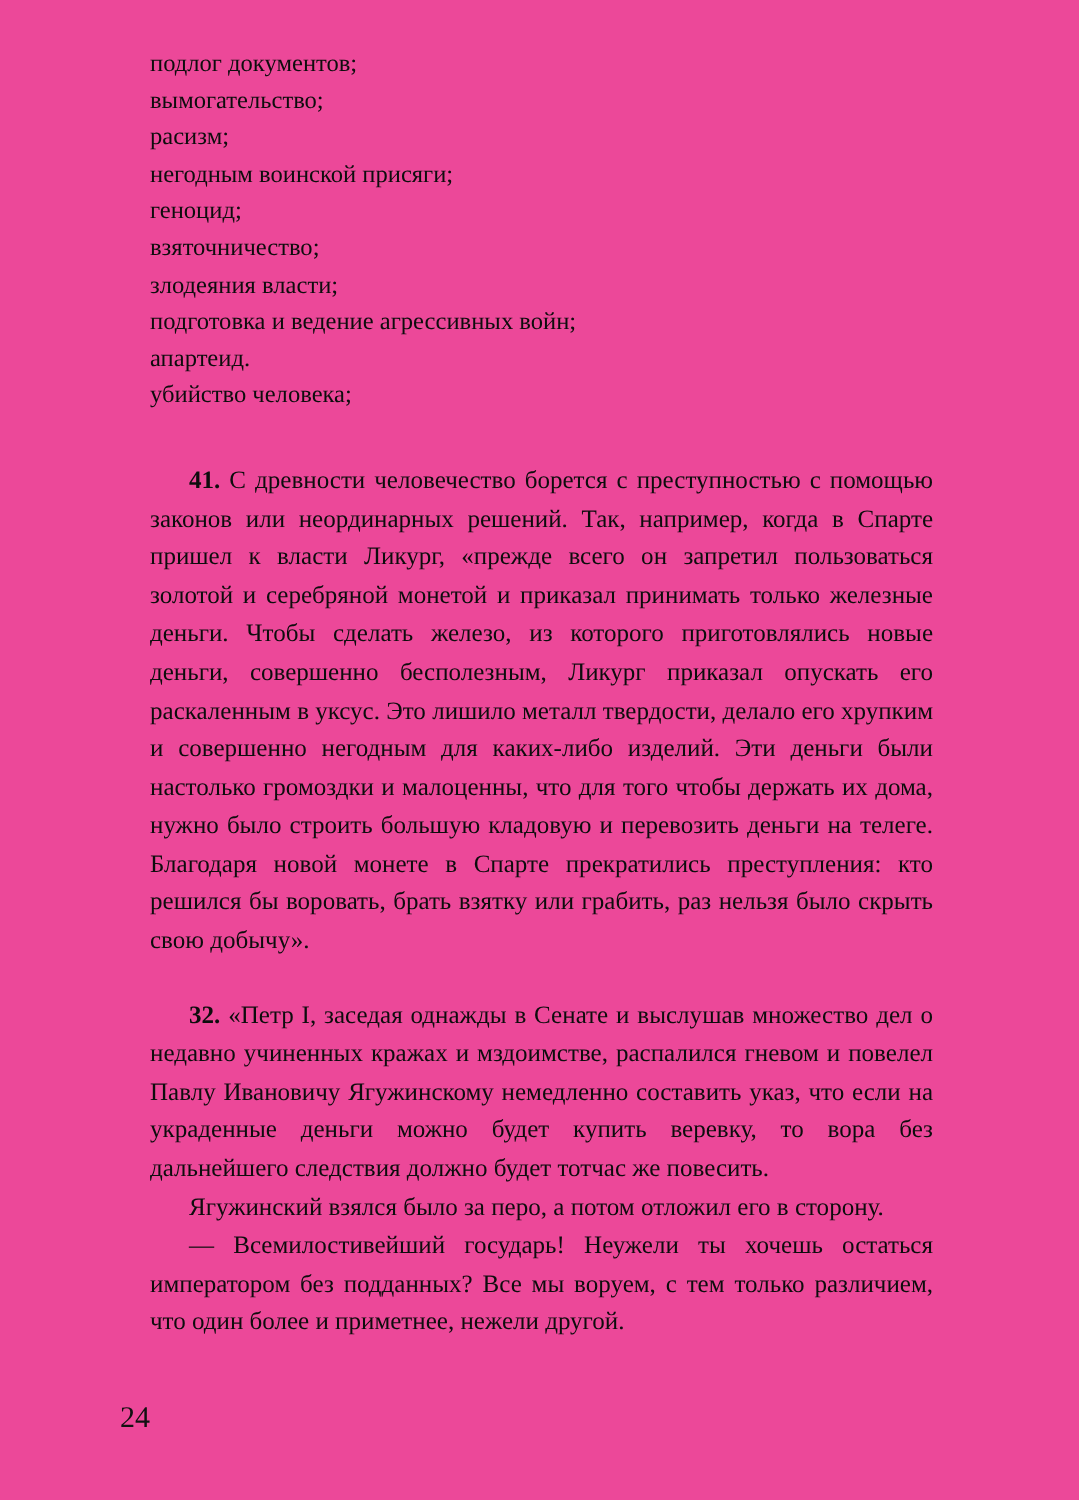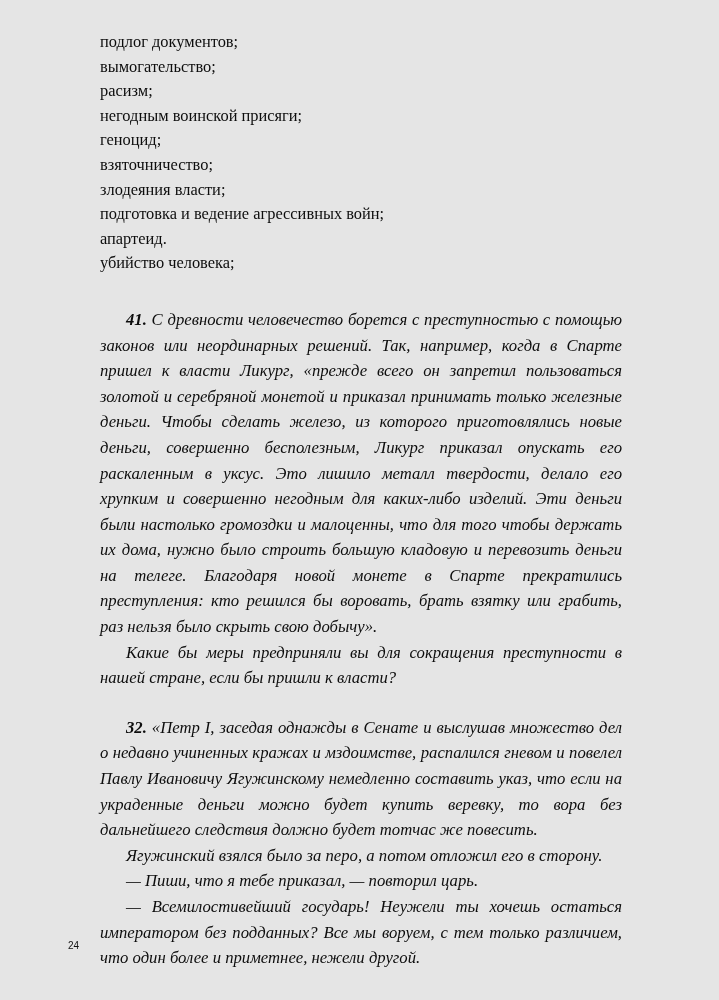--- a/index.html
+++ b/index.html
@@ -15,21 +15,21 @@
     font-family: "Liberation Serif", "DejaVu Serif", serif;
     color: #0d0d0d;
   }
 
   .page {
     position: absolute;
     left: 0;
     top: 0;
     width: 719px;
     height: 1000px;
-    background: #e5e5e5;
+    background: #ec4899;
   }
 
   .content {
     position: absolute;
     left: 100px;
     top: 30px;
     width: 522px;
   }
 
   
@@ -50,37 +50,36 @@
   .para {
     font-size: 16.7px;
     line-height: 25.6px;
     text-align: justify;
     text-justify: inter-word;
     margin: 0;
     hyphens: manual;
   }
   .para.indent {
     text-indent: 26px;
-    font-style: italic;
   }
   .num {
     font-weight: bold;
   }
 
   .block-gap-lg { height: 31px; }
   .block-gap-md { height: 24px; }
 
   
   .folio {
     position: absolute;
-    left: 68px;
+    left: 80px;
     top: 936px;
-    font-size: 10px;
+    font-size: 20px;
     line-height: 19px;
-    font-family: Liberation Sans, sans-serif;
+    font-family: Liberation Serif, serif;
     color: #111111;
   }
 </style>
 </head>
 <body>
 
 <div class="page">
 
   <div class="content">
 
@@ -94,27 +93,25 @@
       <li>злодеяния власти;</li>
       <li>подготовка и ведение агрессивных войн;</li>
       <li>апартеид.</li>
       <li>убийство человека;</li>
     </ul>
 
     <div class="block-gap-lg"></div>
 
     <p class="para indent"><span class="num">41.</span>&nbsp;<span>С древности человечество борется с преступностью с помощью законов или неординарных решений. Так, например, когда в Спарте пришел к власти Ликург, «прежде всего он запретил пользоваться золотой и серебряной монетой и приказал принимать только железные деньги. Чтобы сделать железо, из которого приготовлялись новые деньги, совершенно бесполезным, Ликург приказал опускать его раскаленным в уксус. Это лишило металл твердости, делало его хрупким и совершенно негодным для каких-либо изделий. Эти деньги были настолько громоздки и малоценны, что для того чтобы держать их дома, нужно было строить большую кладовую и перевозить деньги на телеге. Благодаря новой монете в Спарте прекратились преступления: кто решился бы воровать, брать взятку или грабить, раз нельзя было скрыть свою добычу».</span></p>
 
-    <p class="para indent">Какие бы меры предприняли вы для сокращения преступности в нашей стране, если бы пришли к власти?</p>
 
     <div class="block-gap-md"></div>
 
     <p class="para indent"><span class="num">32.</span>&nbsp;<span>«Петр I, заседая однажды в Сенате и выслушав множество дел о недавно учиненных кражах и мздоимстве, распалился гневом и повелел Павлу Ивановичу Ягужинскому немедленно составить указ, что если на украденные деньги можно будет купить веревку, то вора без дальнейшего следствия должно будет тотчас же повесить.</span></p>
 
     <p class="para indent">Ягужинский взялся было за перо, а потом отложил его в сторону.</p>
-    <p class="para indent">— Пиши, что я тебе приказал, — повторил царь.</p>
     <p class="para indent">— Всемилостивейший государь! Неужели ты хочешь остаться императором без подданных? Все мы воруем, с тем только различием, что один более и приметнее, нежели другой.</p>
 
   </div>
 
   <div class="folio">24</div>
 
 </div>
 
 </body></html>

